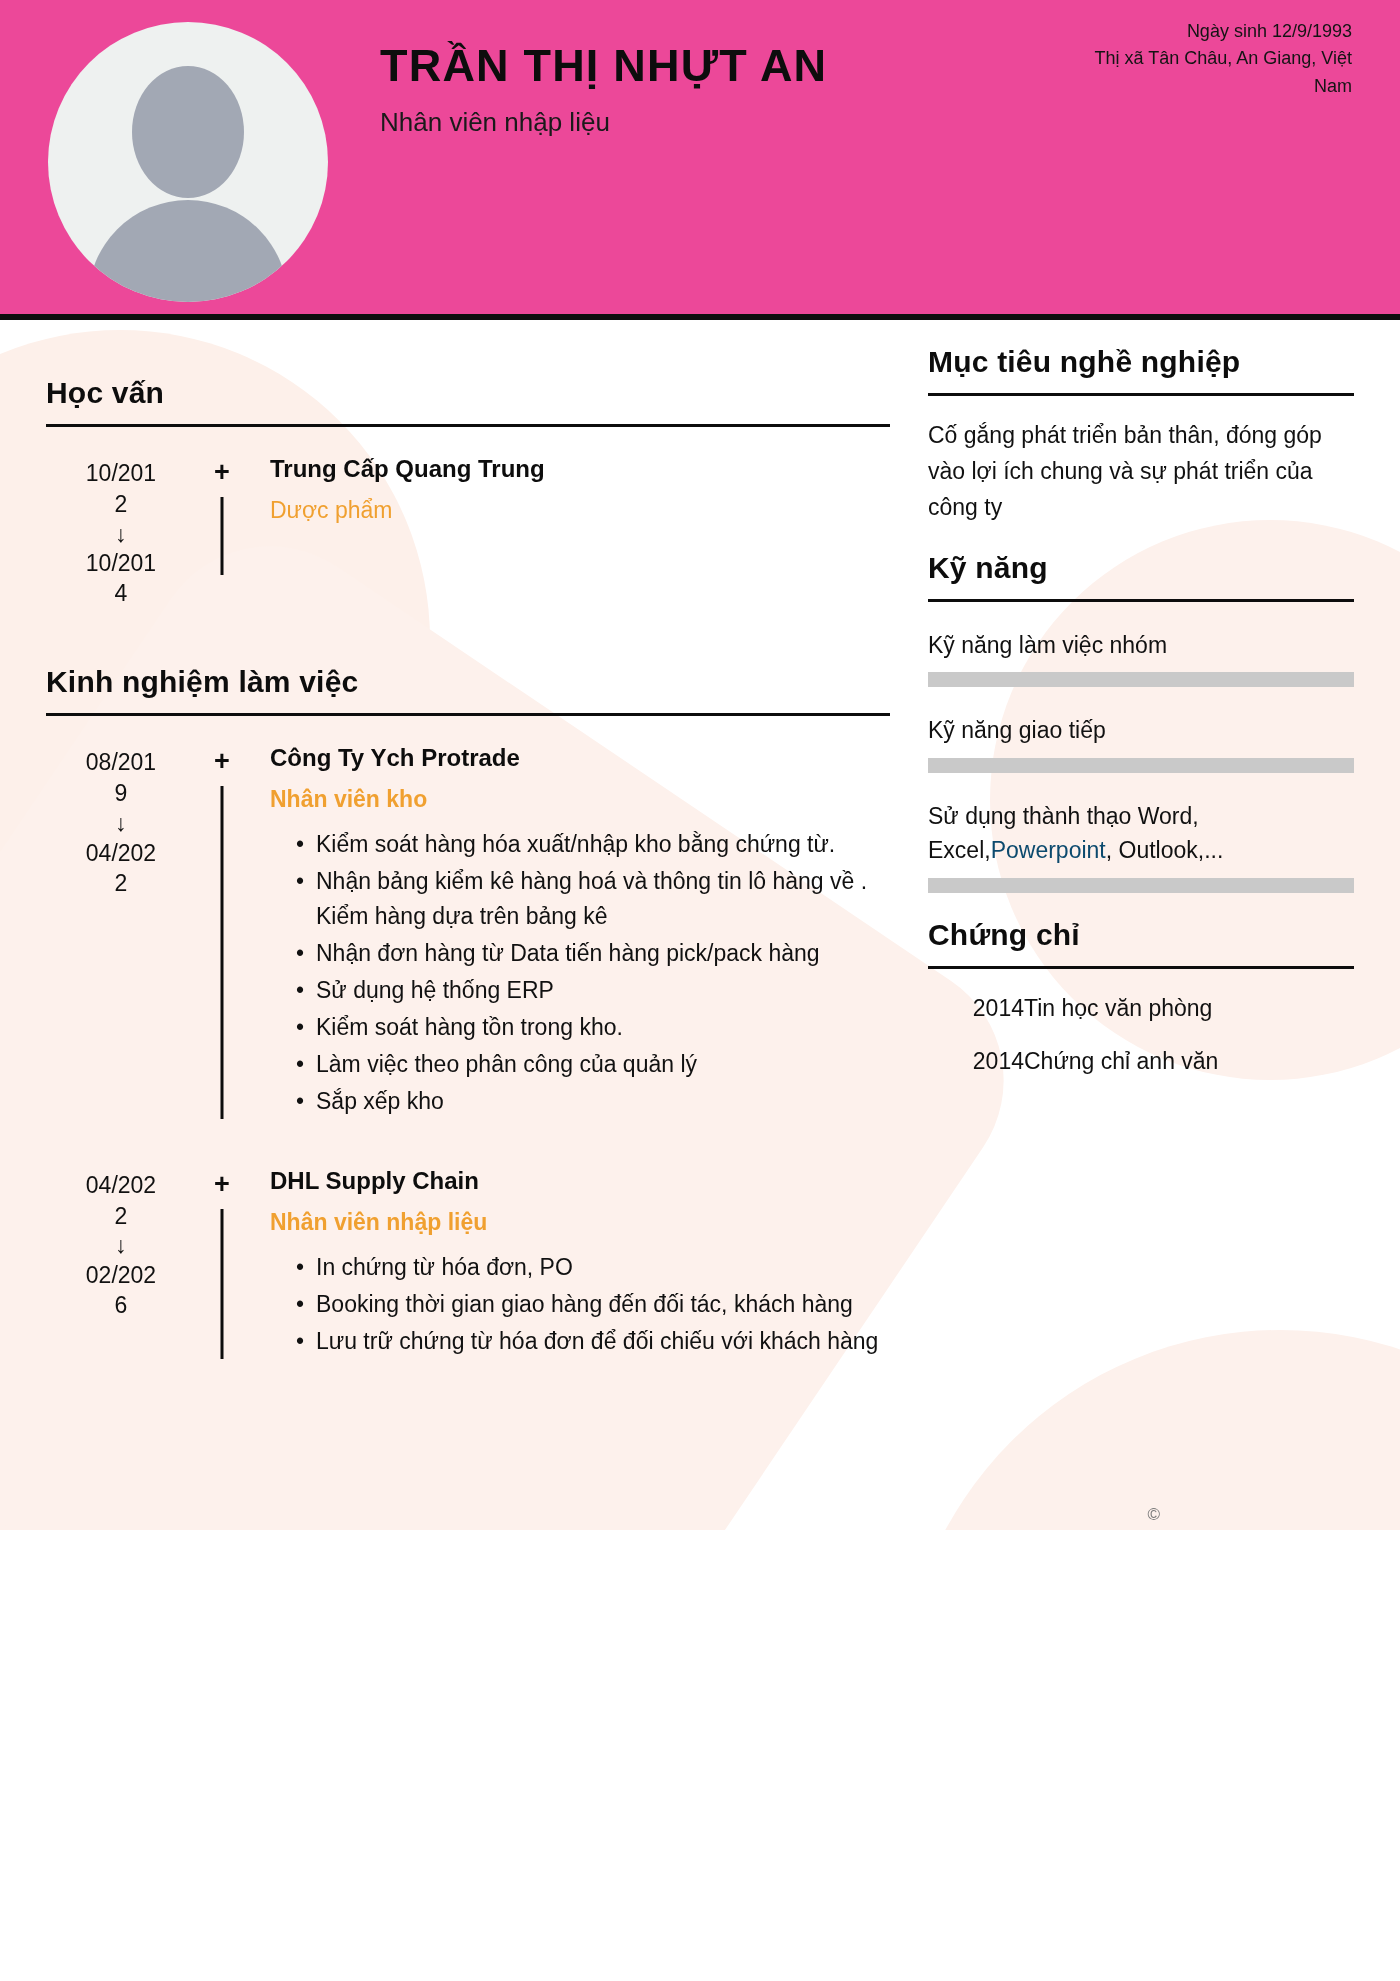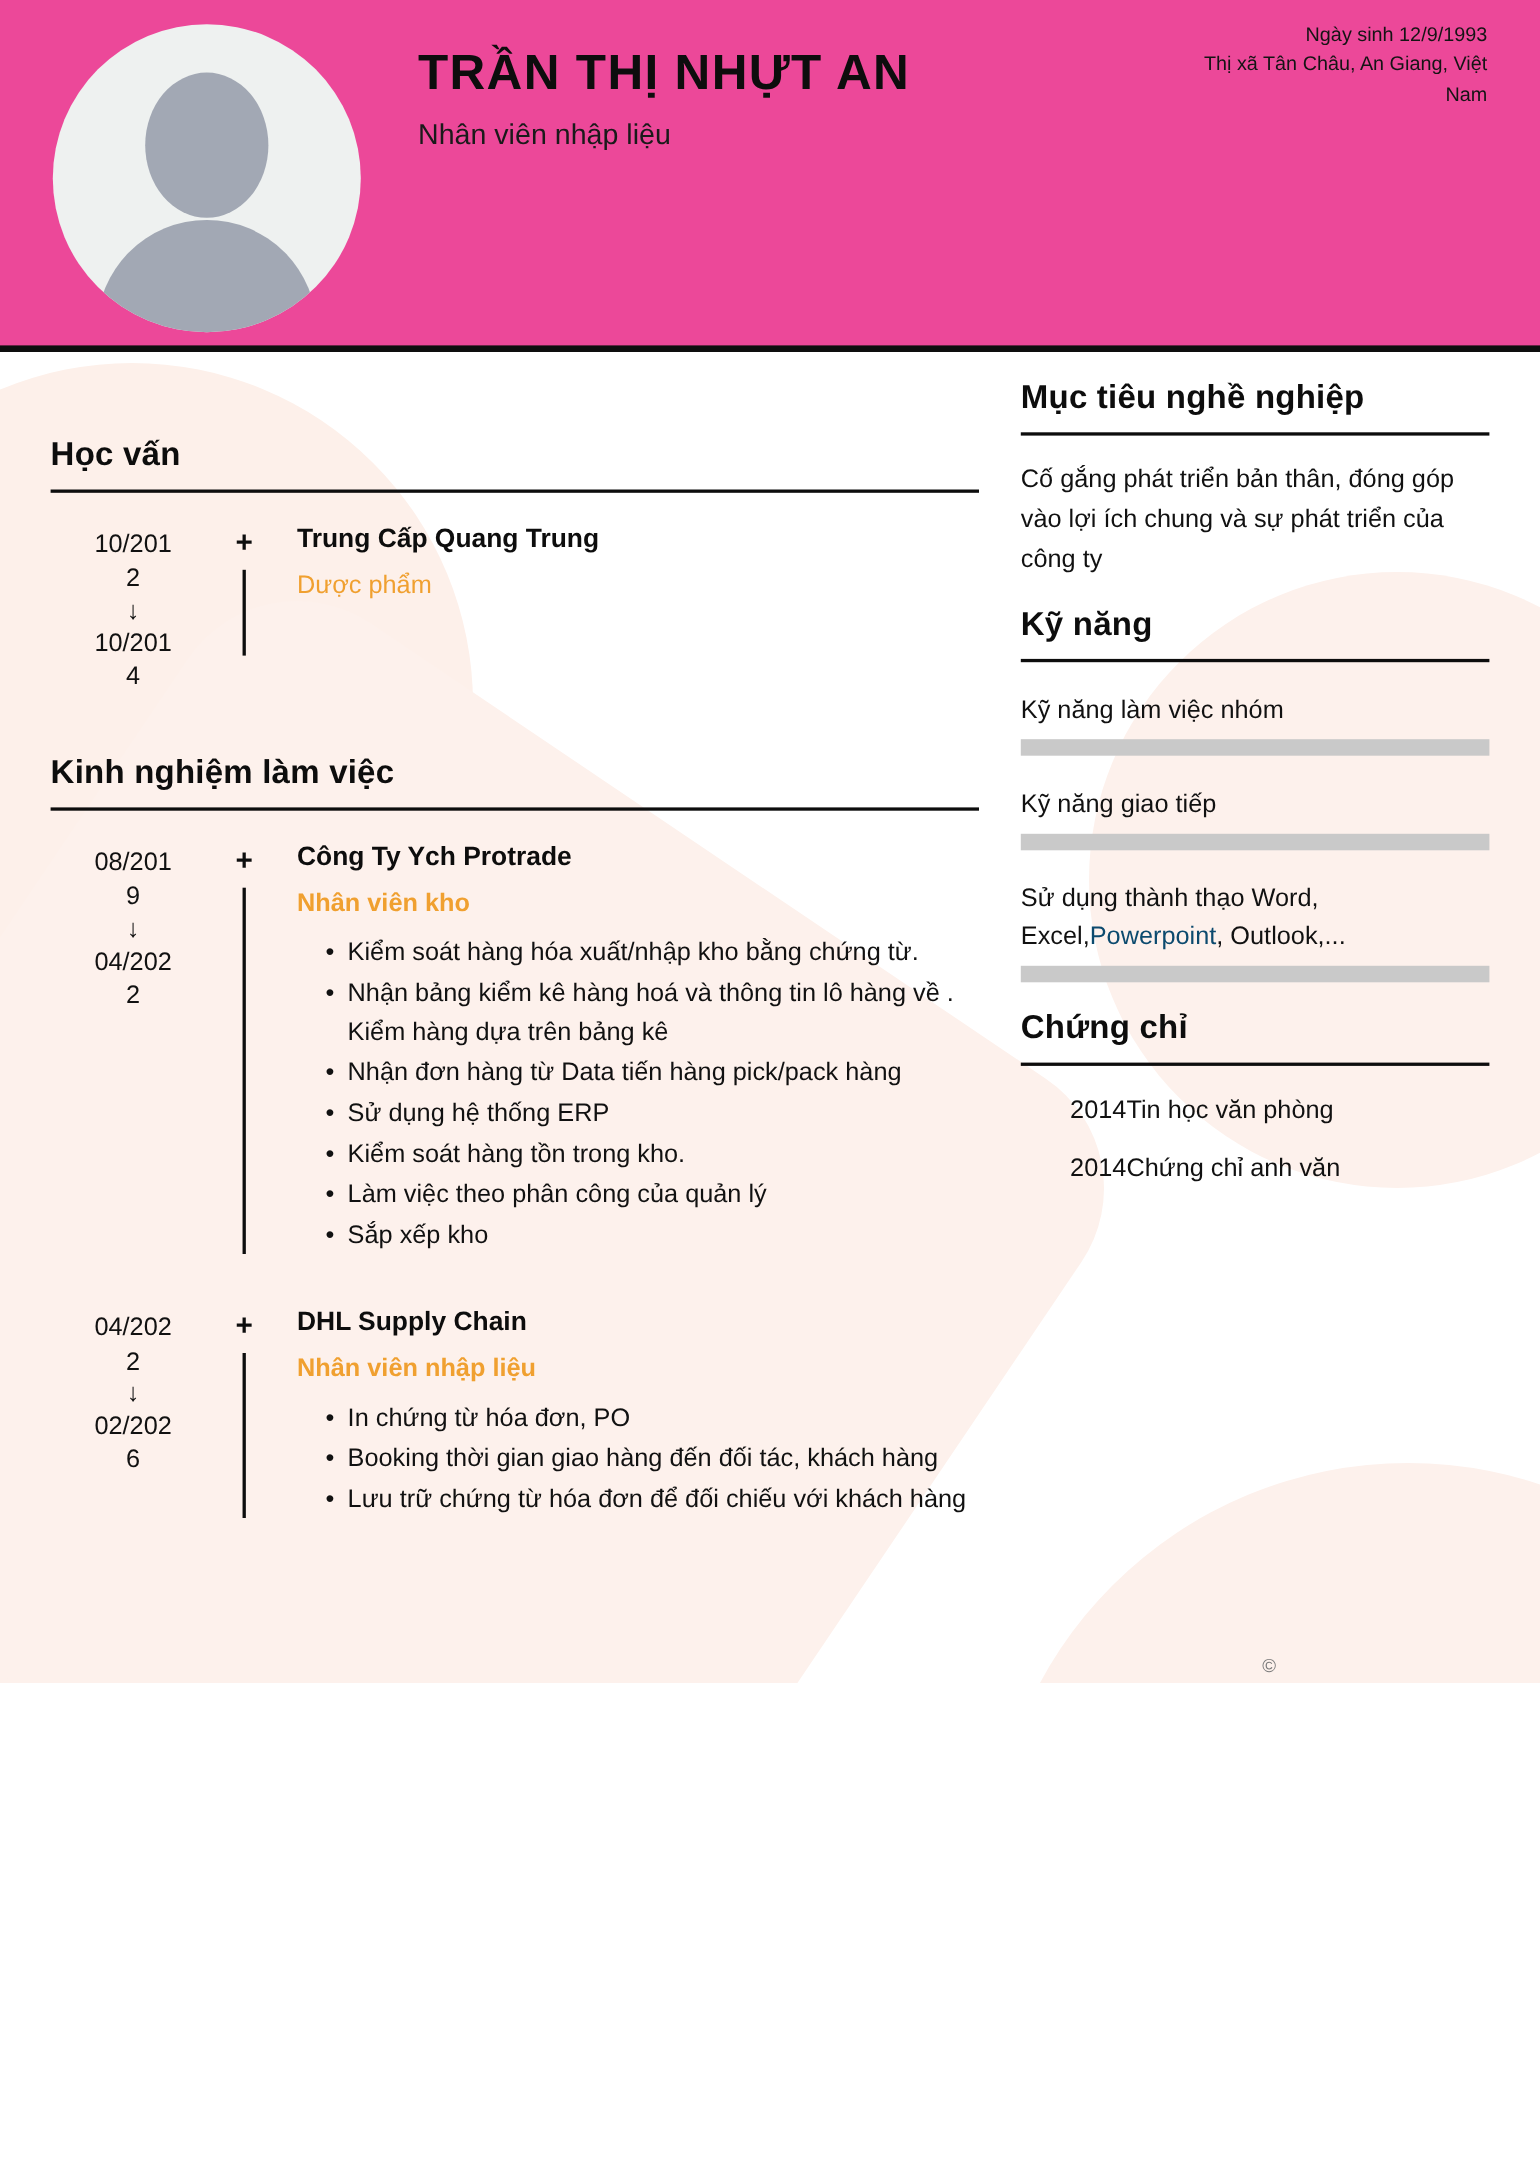--- a/index.html
+++ b/index.html
@@ -160,21 +160,20 @@
     position: relative;
     display: flex;
     padding: 0 46px 0 46px;
     box-sizing: border-box;
     width: 1400px;
   }
   .col-left {
     width: 872px;
     padding-right: 28px;
     box-sizing: border-box;
-    margin-top: 21px;
   }
   .col-right {
     width: 436px;
     padding-left: 10px;
     box-sizing: border-box;
   }
 
   .section-title {
     font-size: 30px;
     font-weight: 700;

